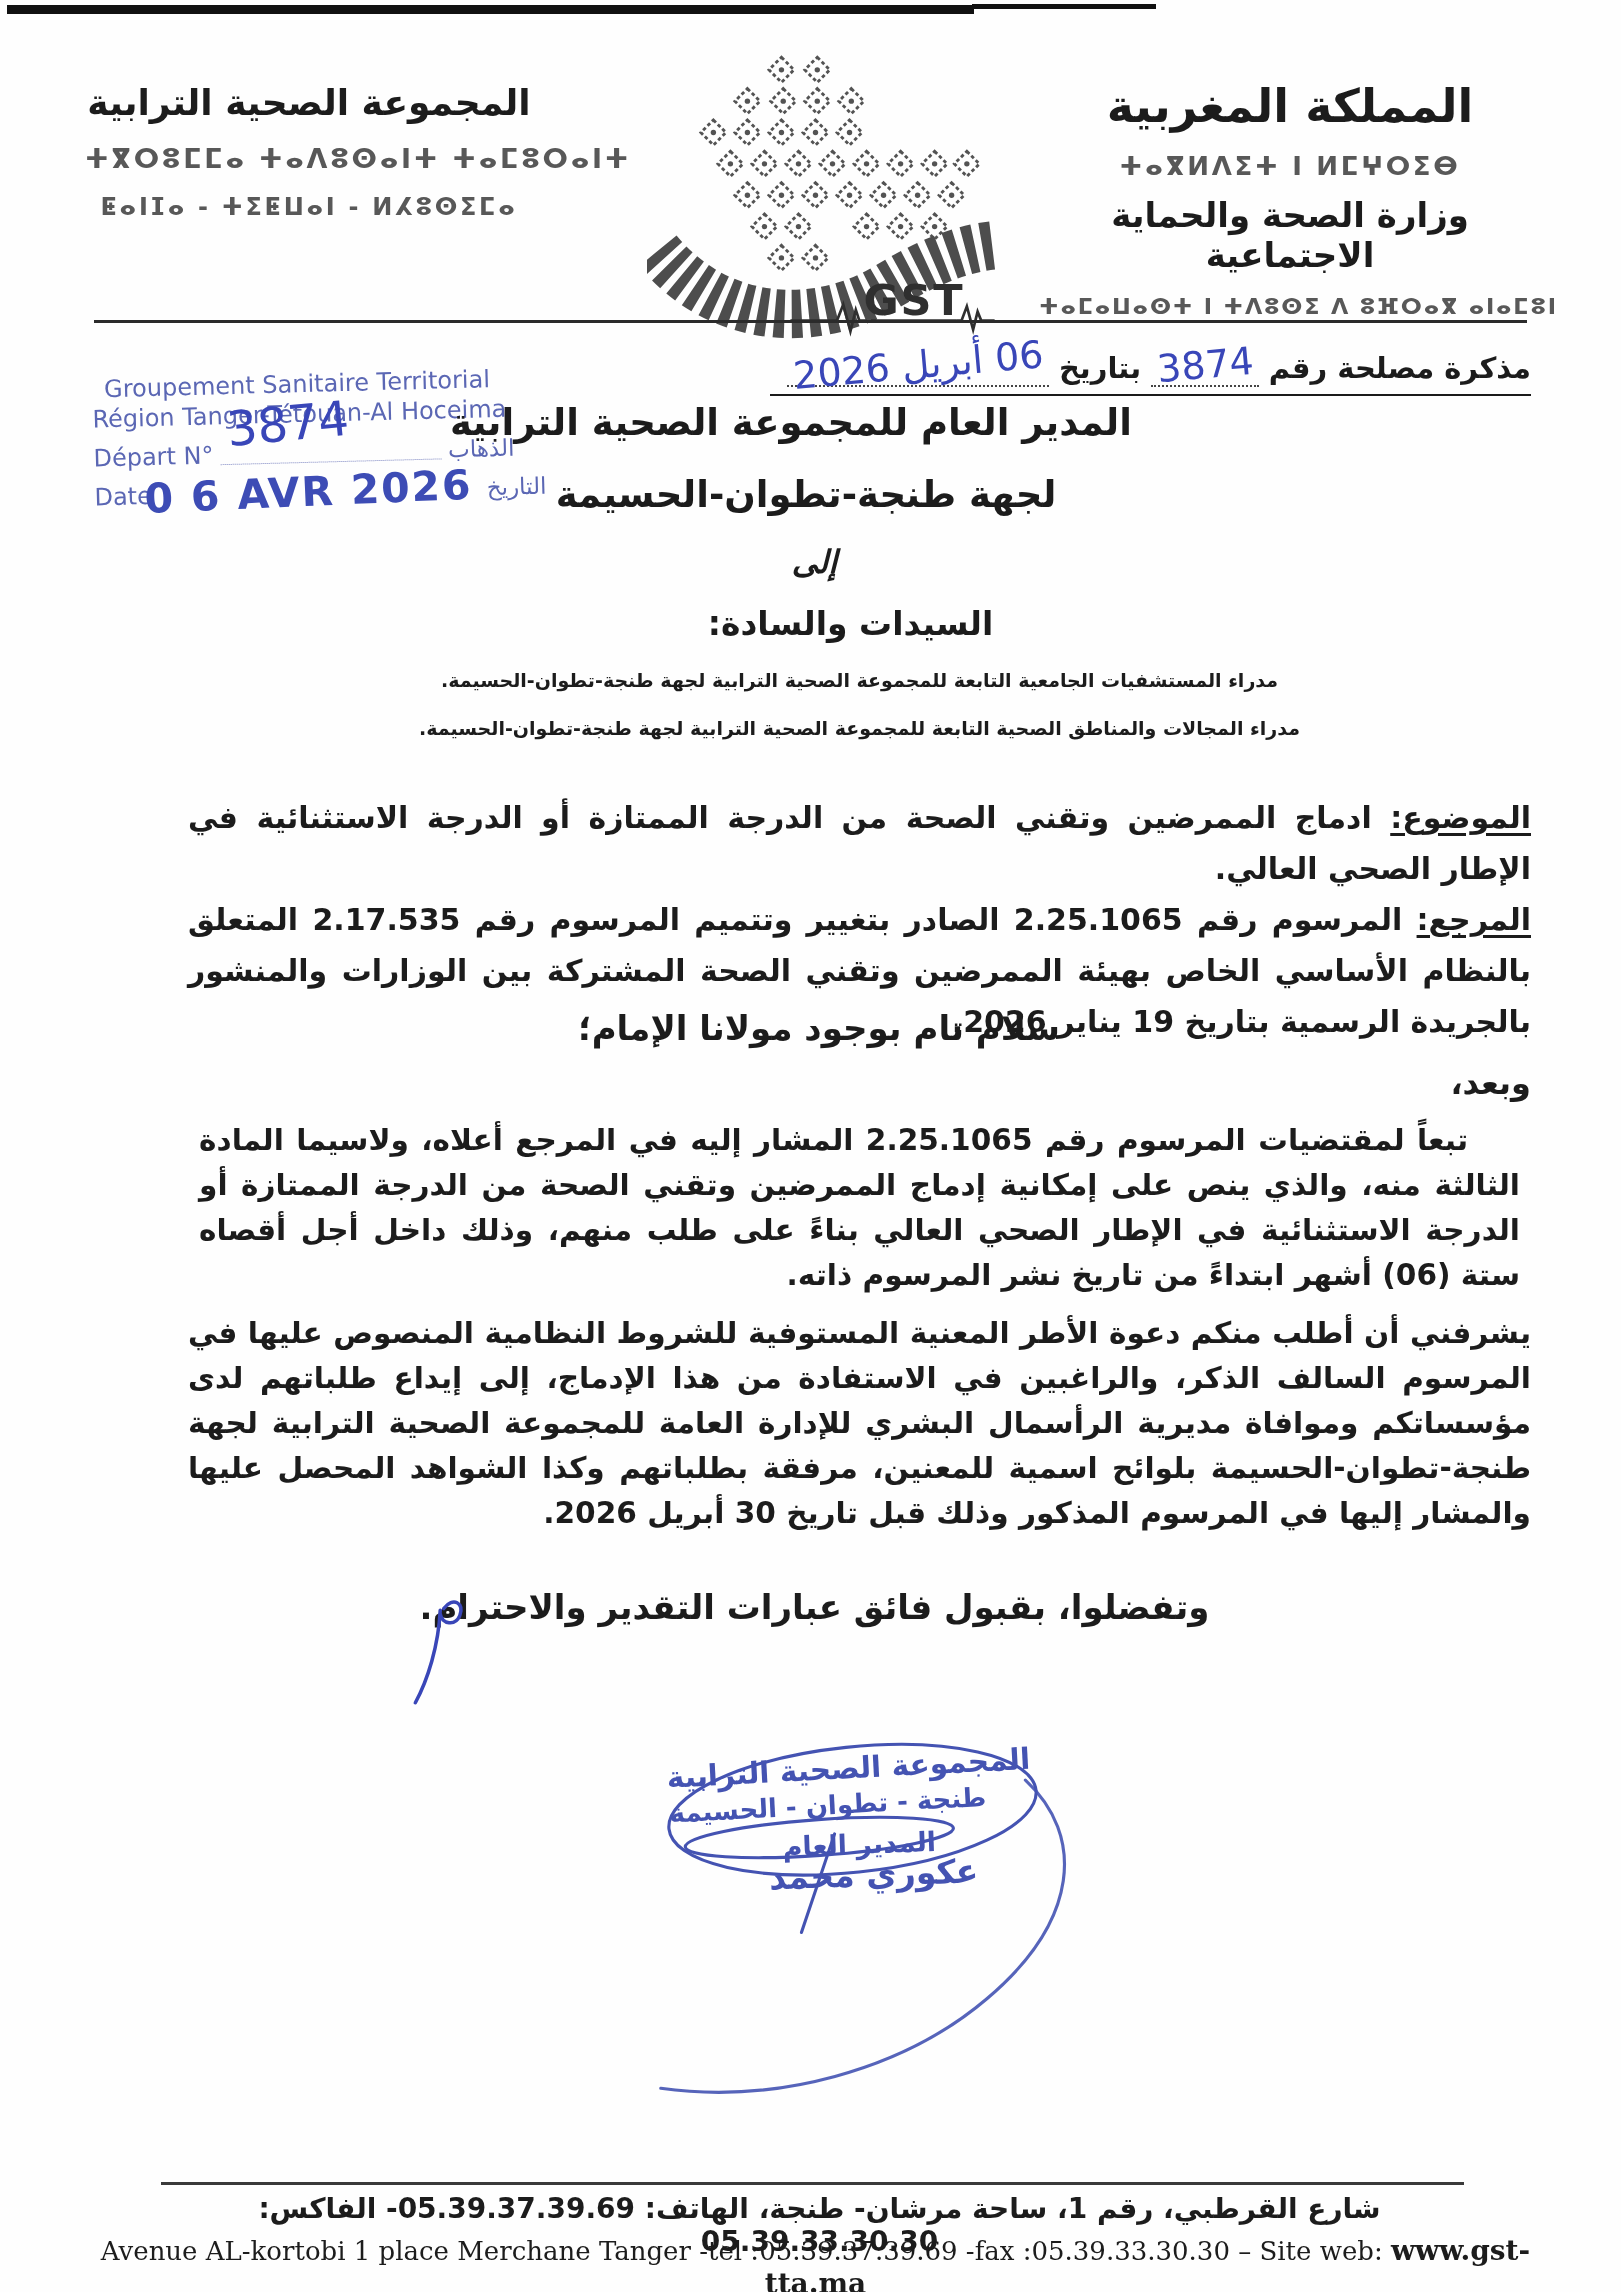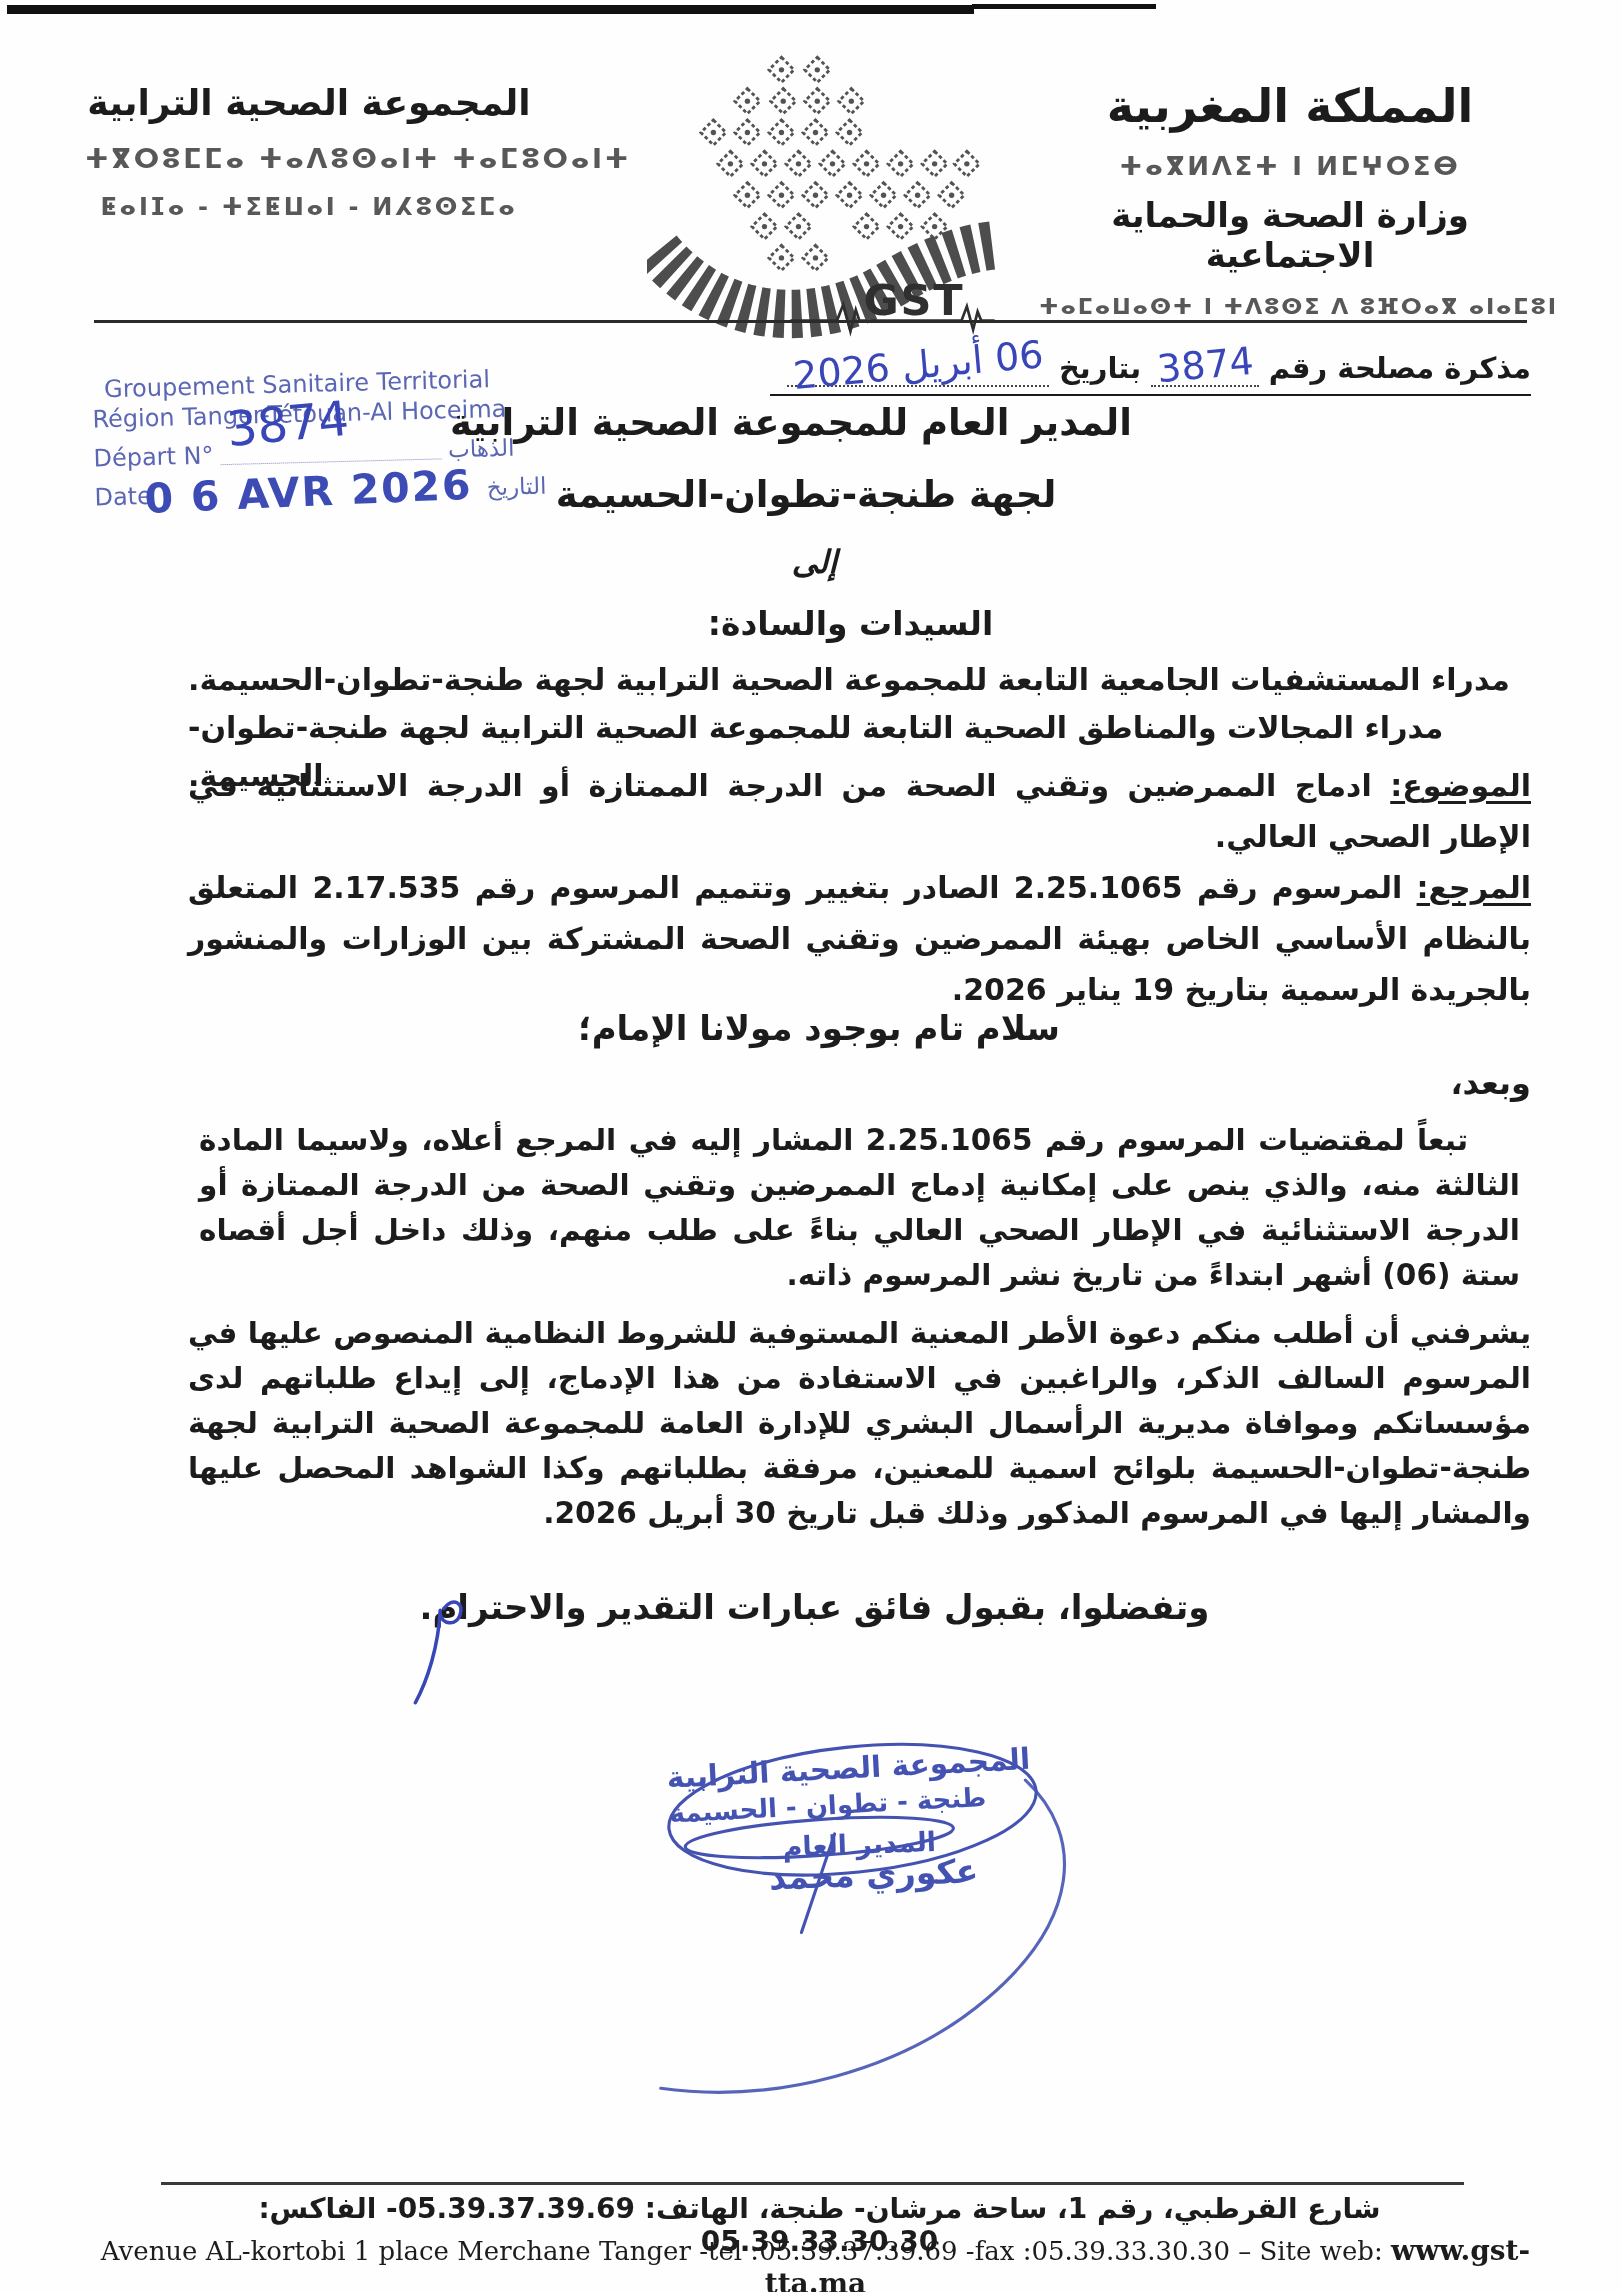--- a/index.html
+++ b/index.html
@@ -25,21 +25,21 @@
   .hand-num{font-size:48px;transform:rotate(-4deg);position:absolute;left:134px;top:-30px;font-weight:500;}
   .date-stamp{font-size:41px;font-weight:700;letter-spacing:1.8px;color:#3d4cb5;transform:rotate(-1deg);white-space:nowrap;margin-left:-7.2px;}
   
   .memo{font-size:29px;font-weight:700;border-bottom:2.7px solid #1a1a1a;padding-bottom:9px;white-space:nowrap;}
   .memo .dotted{border-bottom:2.7px dotted #444;padding:0 5.4px;}
   .memo .hw{font-size:38px;font-weight:500;transform:rotate(-5deg);line-height:0;}
   
   .title1,.title2{font-size:37px;font-weight:700;text-align:center;}
   .to-label{font-size:32px;font-weight:700;text-align:center;font-style:italic;}
   .salutation{font-size:33px;font-weight:700;text-align:center;}
-  .addressees{font-size:30px;font-weight:700;line-height:48px;text-align:left;}
+  .addressees{font-size:19px;font-weight:700;line-height:48px;text-align:center;}
   
   .block{font-size:30px;font-weight:700;line-height:51px;text-align:justify;text-justify:inter-word;}
   .block .u{text-decoration:underline;text-underline-offset:5.4px;}
   .bodytxt{font-size:29.6px;font-weight:700;line-height:45px;text-align:justify;}
   .p1{text-indent:52px;margin:11px;}
   .p2{margin:12.5px 0 0 0;}
   .greeting{font-size:34px;font-weight:700;text-align:center;}
   .opener{font-size:32px;font-weight:700;text-align:right;}
   .closing{font-size:34px;font-weight:700;text-align:center;}
   
@@ -147,21 +147,21 @@
   <div class="abs title2 ar" style="left:385px;top:473px;width:842px;">لجهة طنجة-تطوان-الحسيمة</div>
 
   <div class="abs to-label ar" style="left:358px;top:543px;width:913px;">إلى</div>
   <div class="abs salutation ar" style="left:358px;top:604px;width:985px;">السيدات والسادة:</div>
 
   <div class="abs addressees ar" style="left:188px;top:656px;width:1343px;">
     <div>مدراء المستشفيات الجامعية التابعة للمجموعة الصحية الترابية لجهة طنجة-تطوان-الحسيمة.</div>
     <div>مدراء المجالات والمناطق الصحية التابعة للمجموعة الصحية الترابية لجهة طنجة-تطوان-الحسيمة.</div>
   </div>
 
-  <div class="abs block ar" style="left:188px;top:760px;width:1343px;">
+  <div class="abs block ar" style="left:188px;top:792px;width:1343px;">
     <p style="margin:0;"><span class="u">الموضوع:</span><span> ادماج الممرضين وتقني الصحة من الدرجة الممتازة أو الدرجة الاستثنائية في الإطار الصحي العالي.</span></p>
     <p style="margin:0;"><span class="u">المرجع:</span><span> المرسوم رقم 2.25.1065 الصادر بتغيير وتتميم المرسوم رقم 2.17.535 المتعلق بالنظام الأساسي الخاص بهيئة الممرضين وتقني الصحة المشتركة بين الوزارات والمنشور بالجريدة الرسمية بتاريخ 19 يناير 2026.</span></p>
   </div>
 
   <div class="abs greeting ar" style="left:143px;top:1008px;width:1352px;">سلام تام بوجود مولانا الإمام؛</div>
   <div class="abs opener ar" style="left:188px;top:1064px;width:1343px;">وبعد،</div>
 
   <div class="abs bodytxt ar" style="left:188px;top:1107px;width:1343px;">
     <p class="p1">تبعاً لمقتضيات المرسوم رقم 2.25.1065 المشار إليه في المرجع أعلاه، ولاسيما المادة الثالثة منه، والذي ينص على إمكانية إدماج الممرضين وتقني الصحة من الدرجة الممتازة أو الدرجة الاستثنائية في الإطار الصحي العالي بناءً على طلب منهم، وذلك داخل أجل أقصاه ستة (06) أشهر ابتداءً من تاريخ نشر المرسوم ذاته.</p>
     <p class="p2">يشرفني أن أطلب منكم دعوة الأطر المعنية المستوفية للشروط النظامية المنصوص عليها في المرسوم السالف الذكر، والراغبين في الاستفادة من هذا الإدماج، إلى إيداع طلباتهم لدى مؤسساتكم وموافاة مديرية الرأسمال البشري للإدارة العامة للمجموعة الصحية الترابية لجهة طنجة-تطوان-الحسيمة بلوائح اسمية للمعنين، مرفقة بطلباتهم وكذا الشواهد المحصل عليها والمشار إليها في المرسوم المذكور وذلك قبل تاريخ 30 أبريل 2026.</p>

